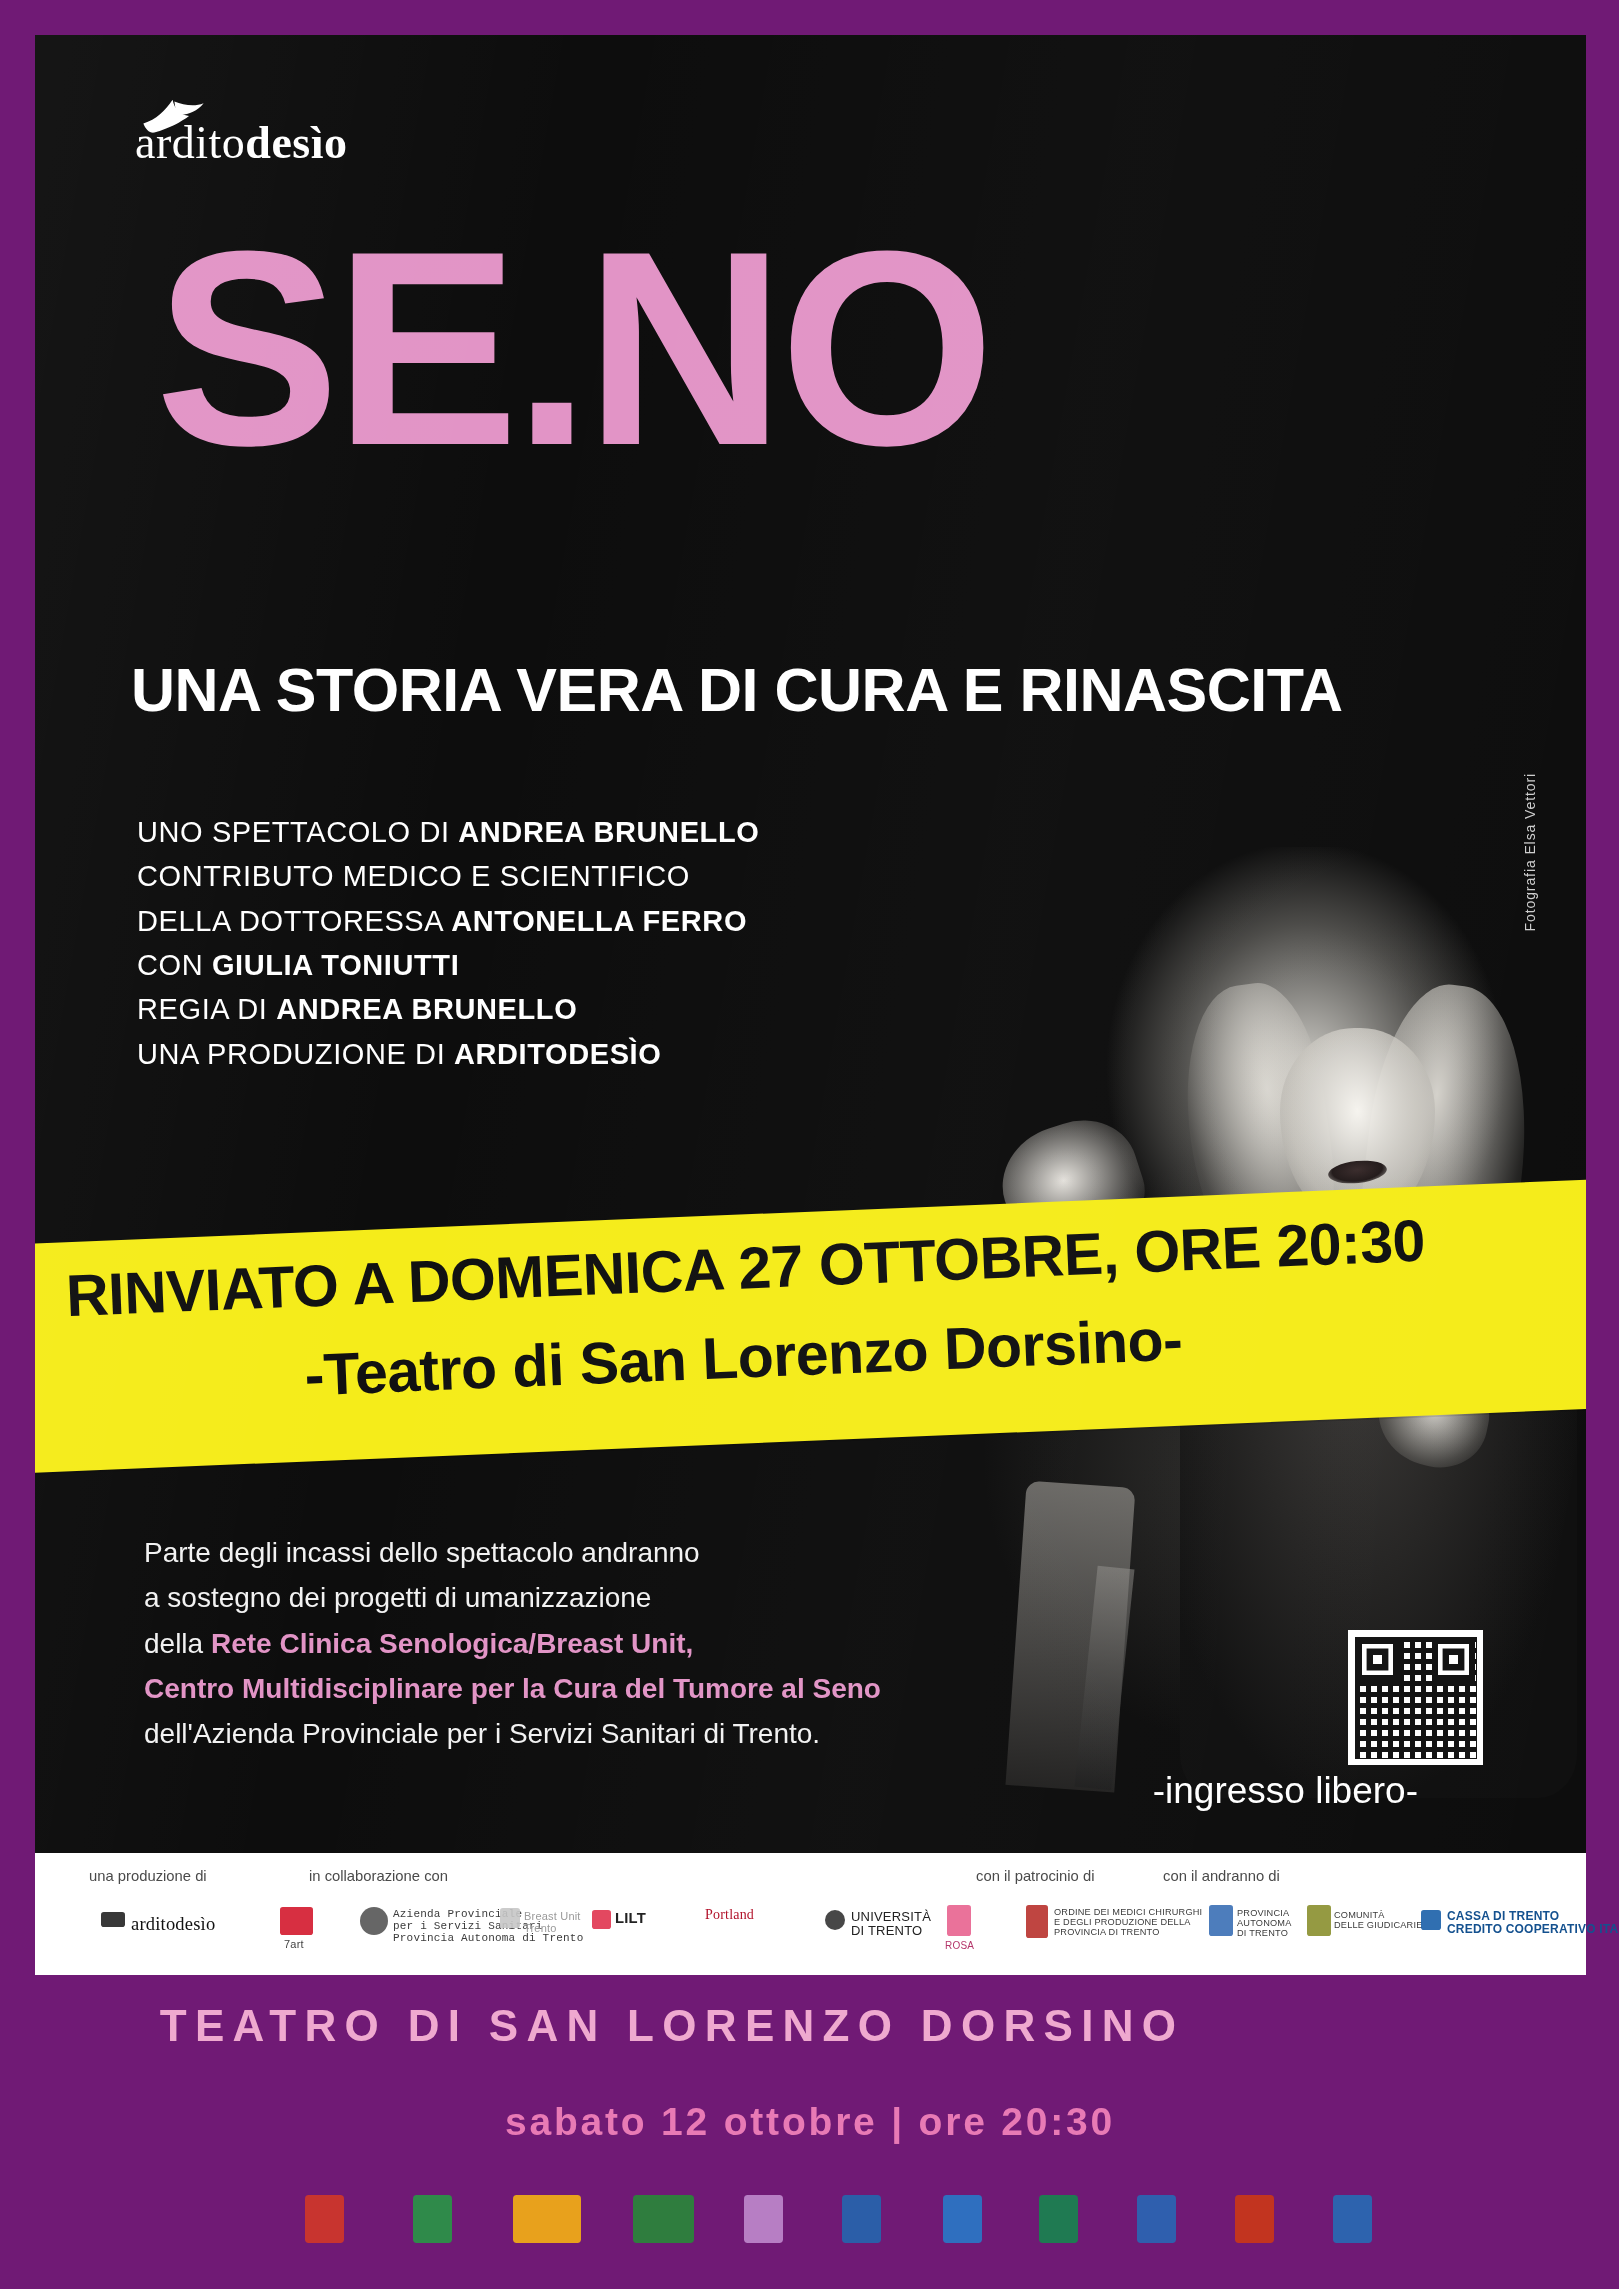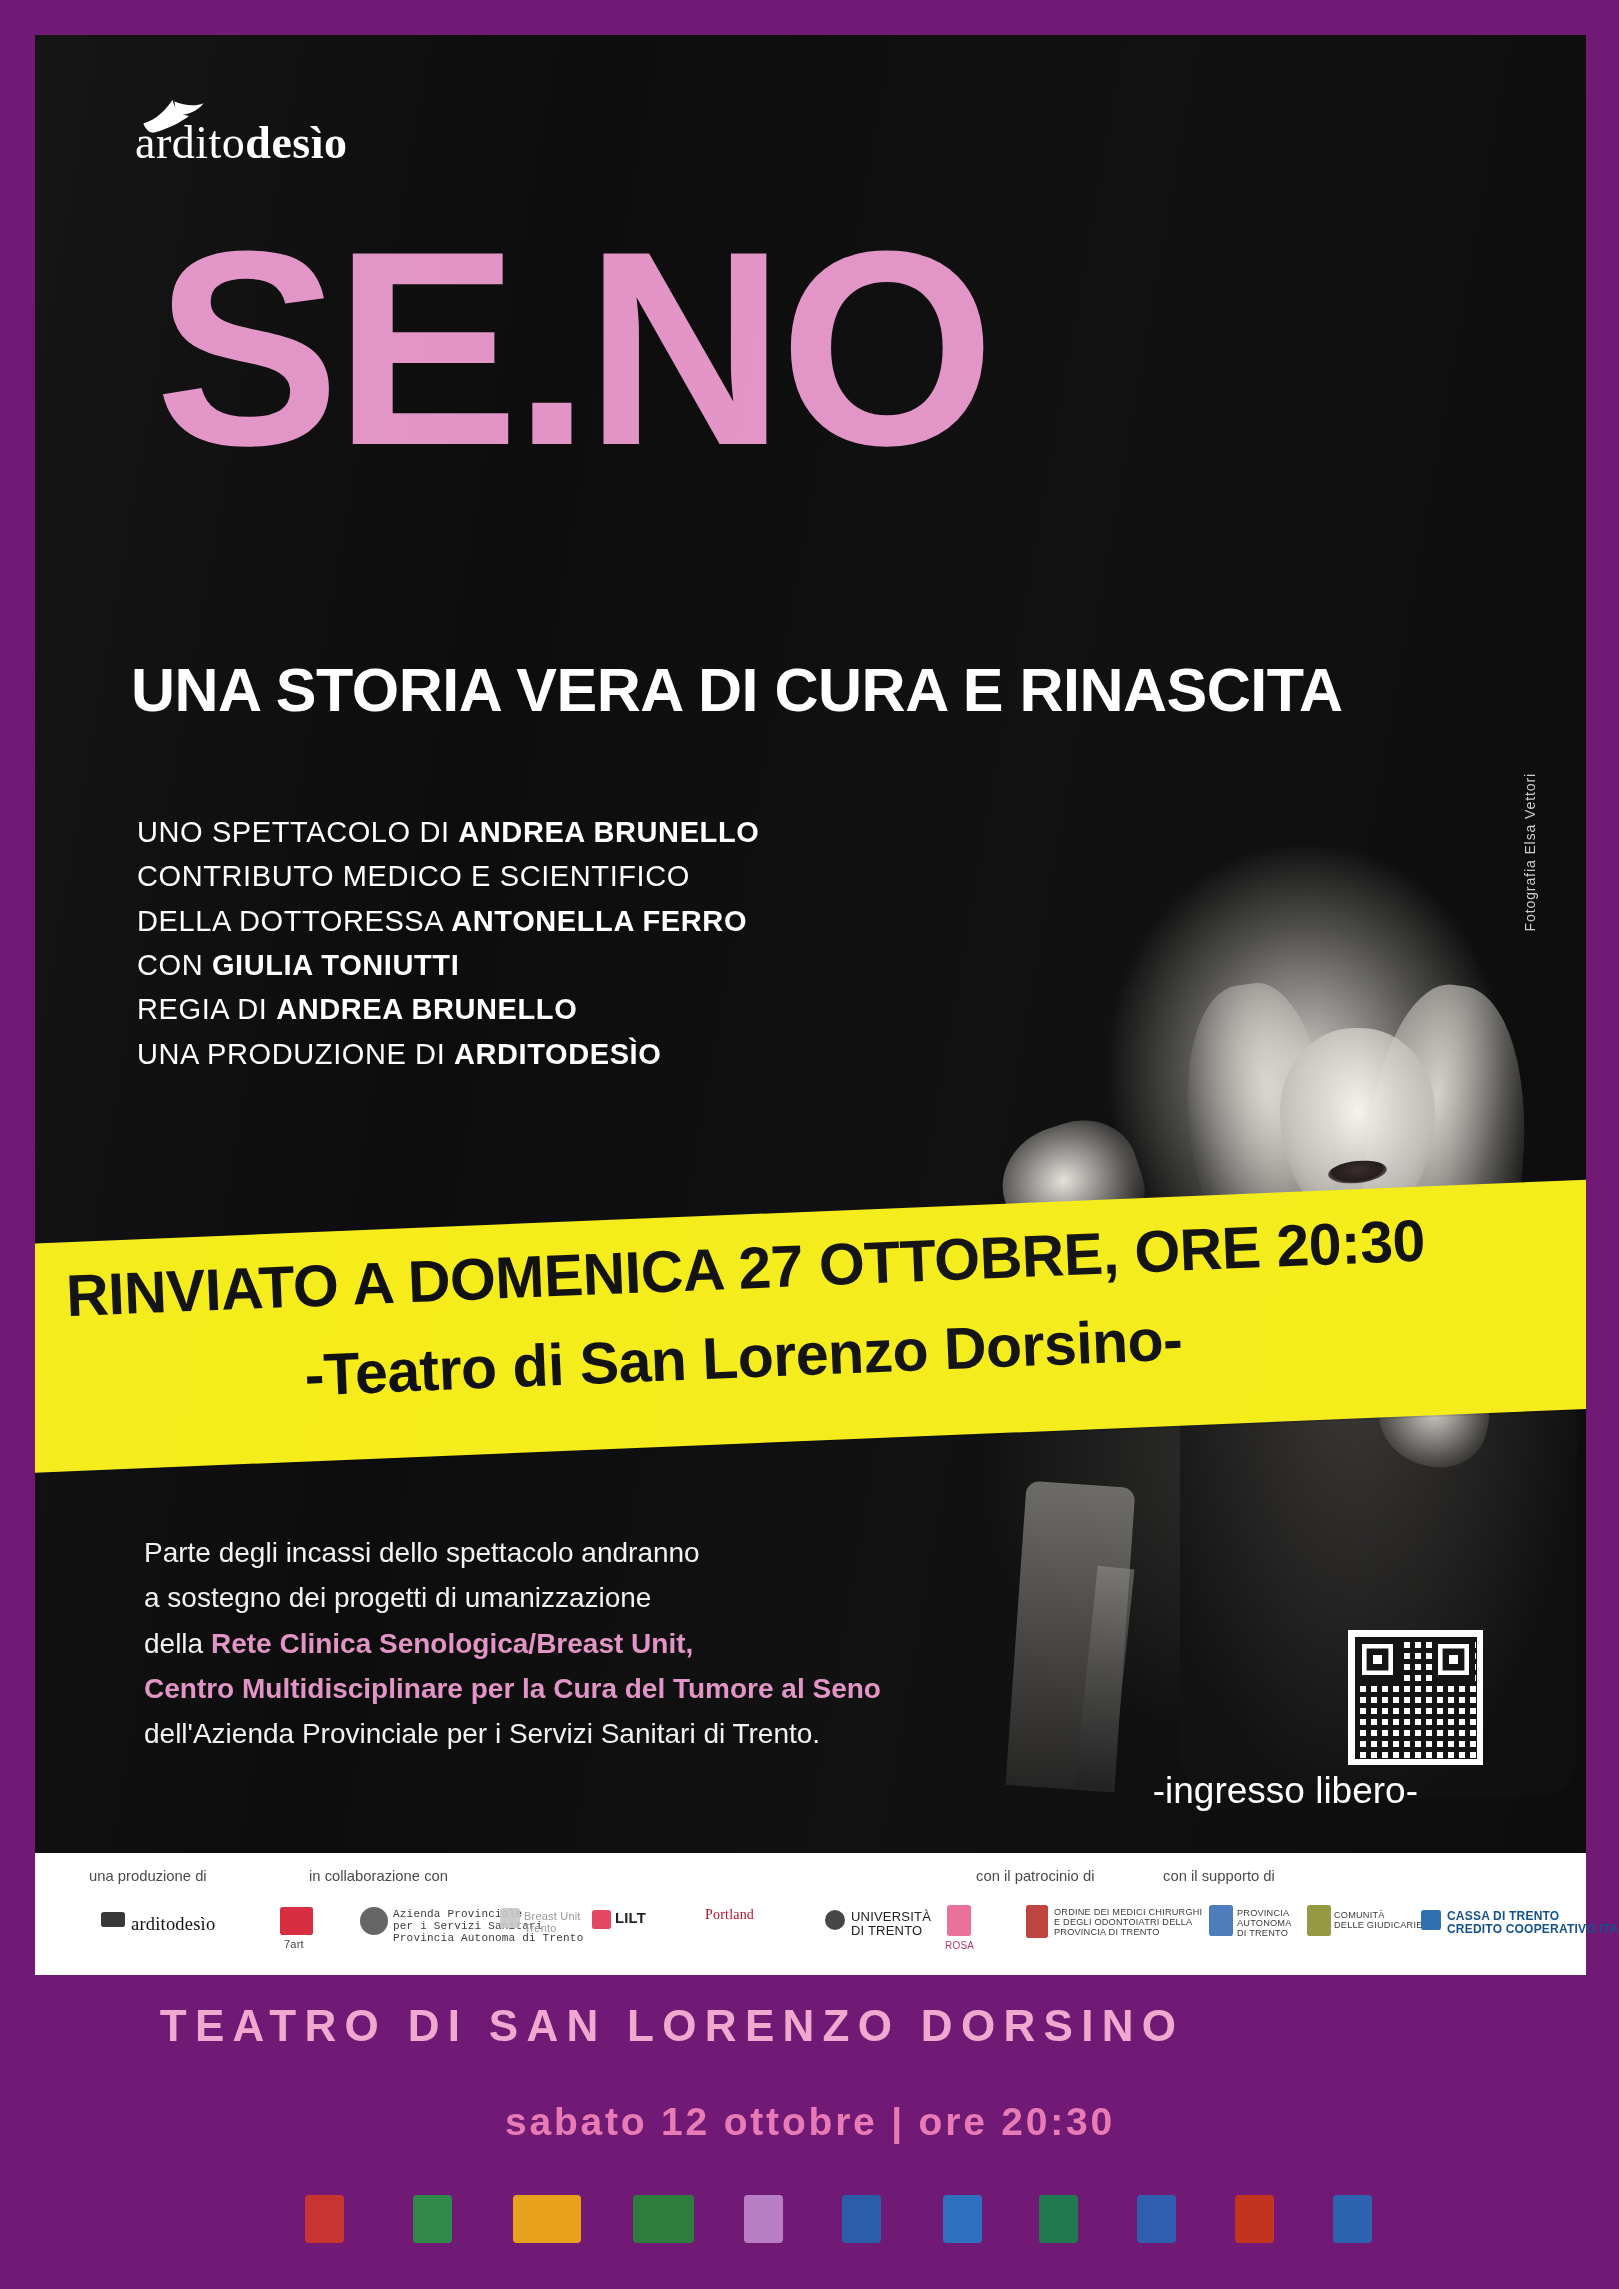--- a/index.html
+++ b/index.html
@@ -419,21 +419,21 @@
       <div class="qr-inner"></div>
     </div>
 
     <div class="free-entry">-ingresso libero-</div>
   </div>
 
   <div class="sponsors">
     <div class="sp-label" style="left:54px;  top:14.8px;">una produzione di</div>
     <div class="sp-label" style="left:242px; top:14.8px;margin-left:32px;">in collaborazione con</div>
     <div class="sp-label" style="left:941px;top:14.8px;">con il patrocinio di</div>
-    <div class="sp-label" style="left:1128px;top:14.8px;">con il supporto di</div>
+    <div class="sp-label" style="left:1128px;top:14.8px;">con il andranno di</div>
 
     <div class="sp-mark" style="left:66px;  top:59px; width:24px; height:14.8px; background:#222;"></div>
     <div class="sp-logo" style="left:96px; top:61px; font-family:'Liberation Serif',serif; font-size:18.5px; color:#111;">arditodesìo</div>
 
     <div class="sp-mark" style="left:245px; top:54px; width:33px; height:28px; background:#d3182c;"></div>
     <div class="sp-logo" style="left:249px; top:85px; color:#444;">7art</div>
 
     <div class="sp-mark" style="left:325px; top:54px; width:28px; height:28px; background:#555; border-radius:50%;"></div>
     <div class="sp-logo" style="left:358px; top:55px; white-space:pre;font-family:Liberation Mono, monospace;">Azienda Provinciale
 per i Servizi Sanitari
@@ -450,21 +450,21 @@
 
     <div class="sp-mark" style="left:790px; top:57px; width:20px; height:20px; background:#333; border-radius:50%;"></div>
     <div class="sp-logo" style="left:816px; top:57px; white-space:pre; font-size:13px; color:#222;">UNIVERSITÀ
 DI TRENTO</div>
 
     <div class="sp-mark" style="left:912px; top:52px; width:24px; height:31px; background:#e8638f;"></div>
     <div class="sp-logo" style="left:910px; top:87px; font-size:10px; color:#b4356a;">ROSA</div>
 
     <div class="sp-mark" style="left:991px;top:52px; width:22px; height:33px; background:#b8312c;"></div>
     <div class="sp-logo" style="left:1019px;top:54px; white-space:pre; font-size:9.2px;">ORDINE DEI MEDICI CHIRURGHI
-E DEGLI ODONTOIATRI DELLA
+E DEGLI PRODUZIONE DELLA
 PROVINCIA DI TRENTO</div>
 
     <div class="sp-mark" style="left:1174px;top:52px; width:24px; height:31px; background:#3a6fb5;"></div>
     <div class="sp-logo" style="left:1202px;top:55px; white-space:pre; font-size:9.2px;">PROVINCIA
 AUTONOMA
 DI TRENTO</div>
 
     <div class="sp-mark" style="left:1272px;top:52px; width:24px; height:31px; background:#8a8f2e;"></div>
     <div class="sp-logo" style="left:1299px;top:57px; white-space:pre; font-size:9.2px;">COMUNITÀ
 DELLE GIUDICARIE</div>

